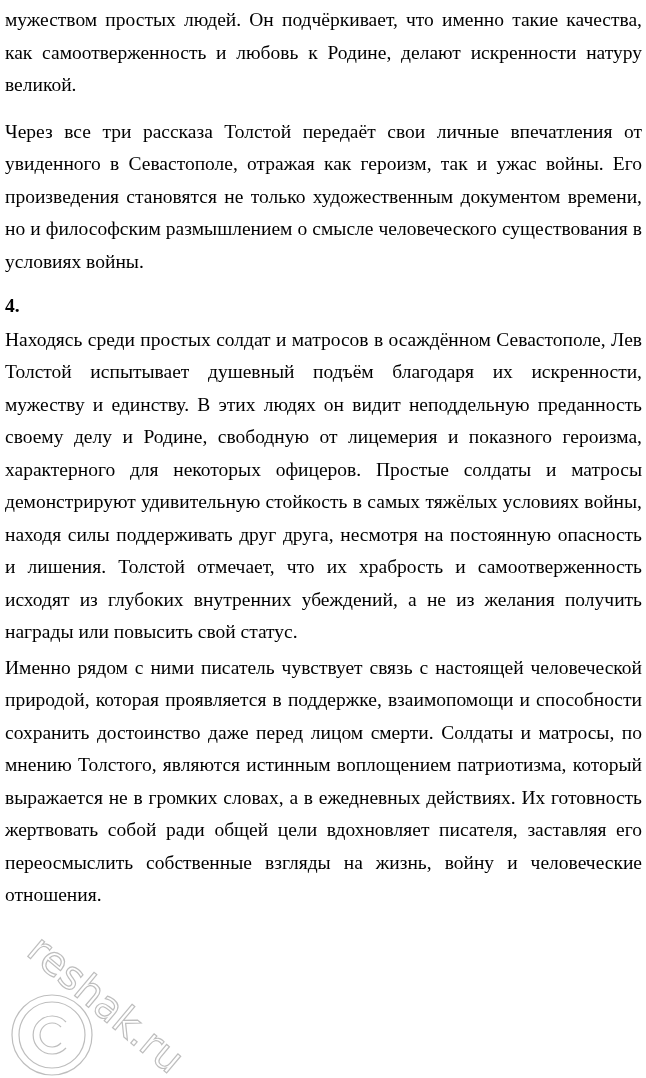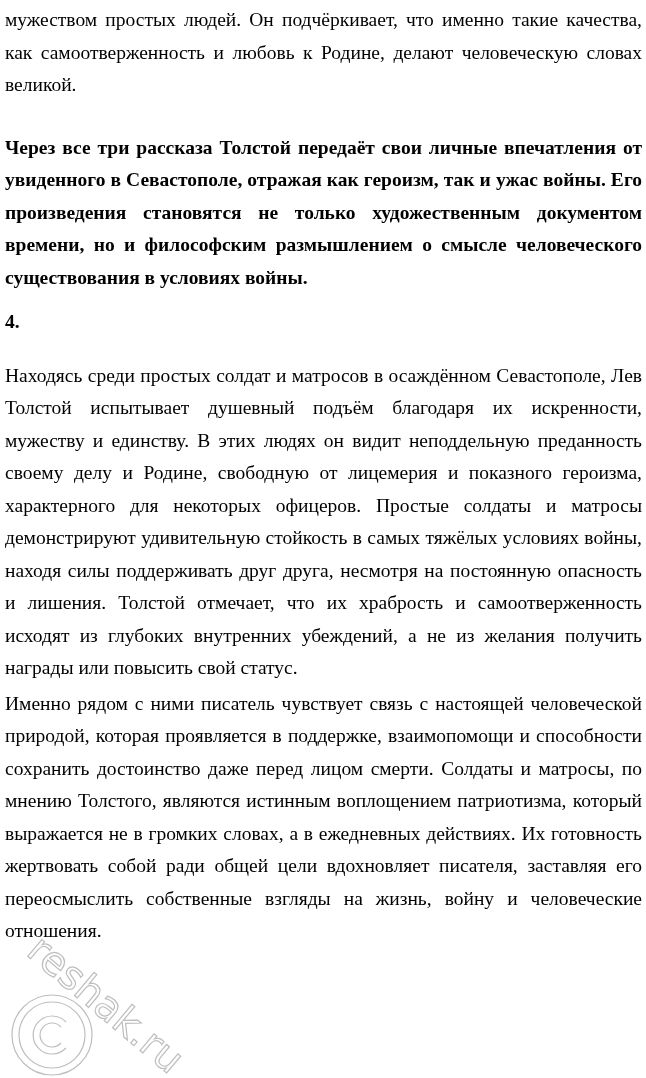--- a/index.html
+++ b/index.html
@@ -22,43 +22,43 @@
       top: 0;
     }
     .para {
       margin: 0;
       font-size: 19.5px;
       line-height: 32.5px;
       text-align: justify;
       text-align-last: left;
     }
     .p1 { margin-top: 4px; }
-    .p2 { margin-top: 30px; font-weight: bold; }
+    .p2 { margin-top: 14px; }
     .heading {
       margin: 12px 0 0 0;
       font-size: 19.5px;
       line-height: 32.5px;
       font-weight: bold;
     }
-    .p3 { margin-top: 21px; }
+    .p3 { margin-top: 1px; }
     .p4 { margin-top: 3px; }
     .watermark {
       position: absolute;
       left: 0;
       top: 930px;
       width: 200px;
       height: 150px;
       pointer-events: none;
     }
   </style>
 </head>
 <body>
 
 <div class="page">
-  <p class="para p1">мужеством простых людей. Он подчёркивает, что именно такие качества, как самоотверженность и любовь к Родине, делают человеческую словах великой.</p>
+  <p class="para p1">мужеством простых людей. Он подчёркивает, что именно такие качества, как самоотверженность и любовь к Родине, делают искренности натуру великой.</p>
   <p class="para p2">Через все три рассказа Толстой передаёт свои личные впечатления от увиденного в Севастополе, отражая как героизм, так и ужас войны. Его произведения становятся не только художественным документом времени, но и философским размышлением о смысле человеческого существования в условиях войны.</p>
   <p class="heading">4.</p>
   <p class="para p3">Находясь среди простых солдат и матросов в осаждённом Севастополе, Лев Толстой испытывает душевный подъём благодаря их искренности, мужеству и единству. В этих людях он видит неподдельную преданность своему делу и Родине, свободную от лицемерия и показного героизма, характерного для некоторых офицеров. Простые солдаты и матросы демонстрируют удивительную стойкость в самых тяжёлых условиях войны, находя силы поддерживать друг друга, несмотря на постоянную опасность и лишения. Толстой отмечает, что их храбрость и самоотверженность исходят из глубоких внутренних убеждений, а не из желания получить награды или повысить свой статус.</p>
   <p class="para p4">Именно рядом с ними писатель чувствует связь с настоящей человеческой природой, которая проявляется в поддержке, взаимопомощи и способности сохранить достоинство даже перед лицом смерти. Солдаты и матросы, по мнению Толстого, являются истинным воплощением патриотизма, который выражается не в громких словах, а в ежедневных действиях. Их готовность жертвовать собой ради общей цели вдохновляет писателя, заставляя его переосмыслить собственные взгляды на жизнь, войну и человеческие отношения.</p>
 </div>
 
 <div class="watermark">
   <svg width="200" height="150" viewBox="0 0 200 150">
     <g fill="none" stroke="#a8a8a8" stroke-width="1.2" opacity="0.75">
       <circle cx="52" cy="105" r="40"></circle>

